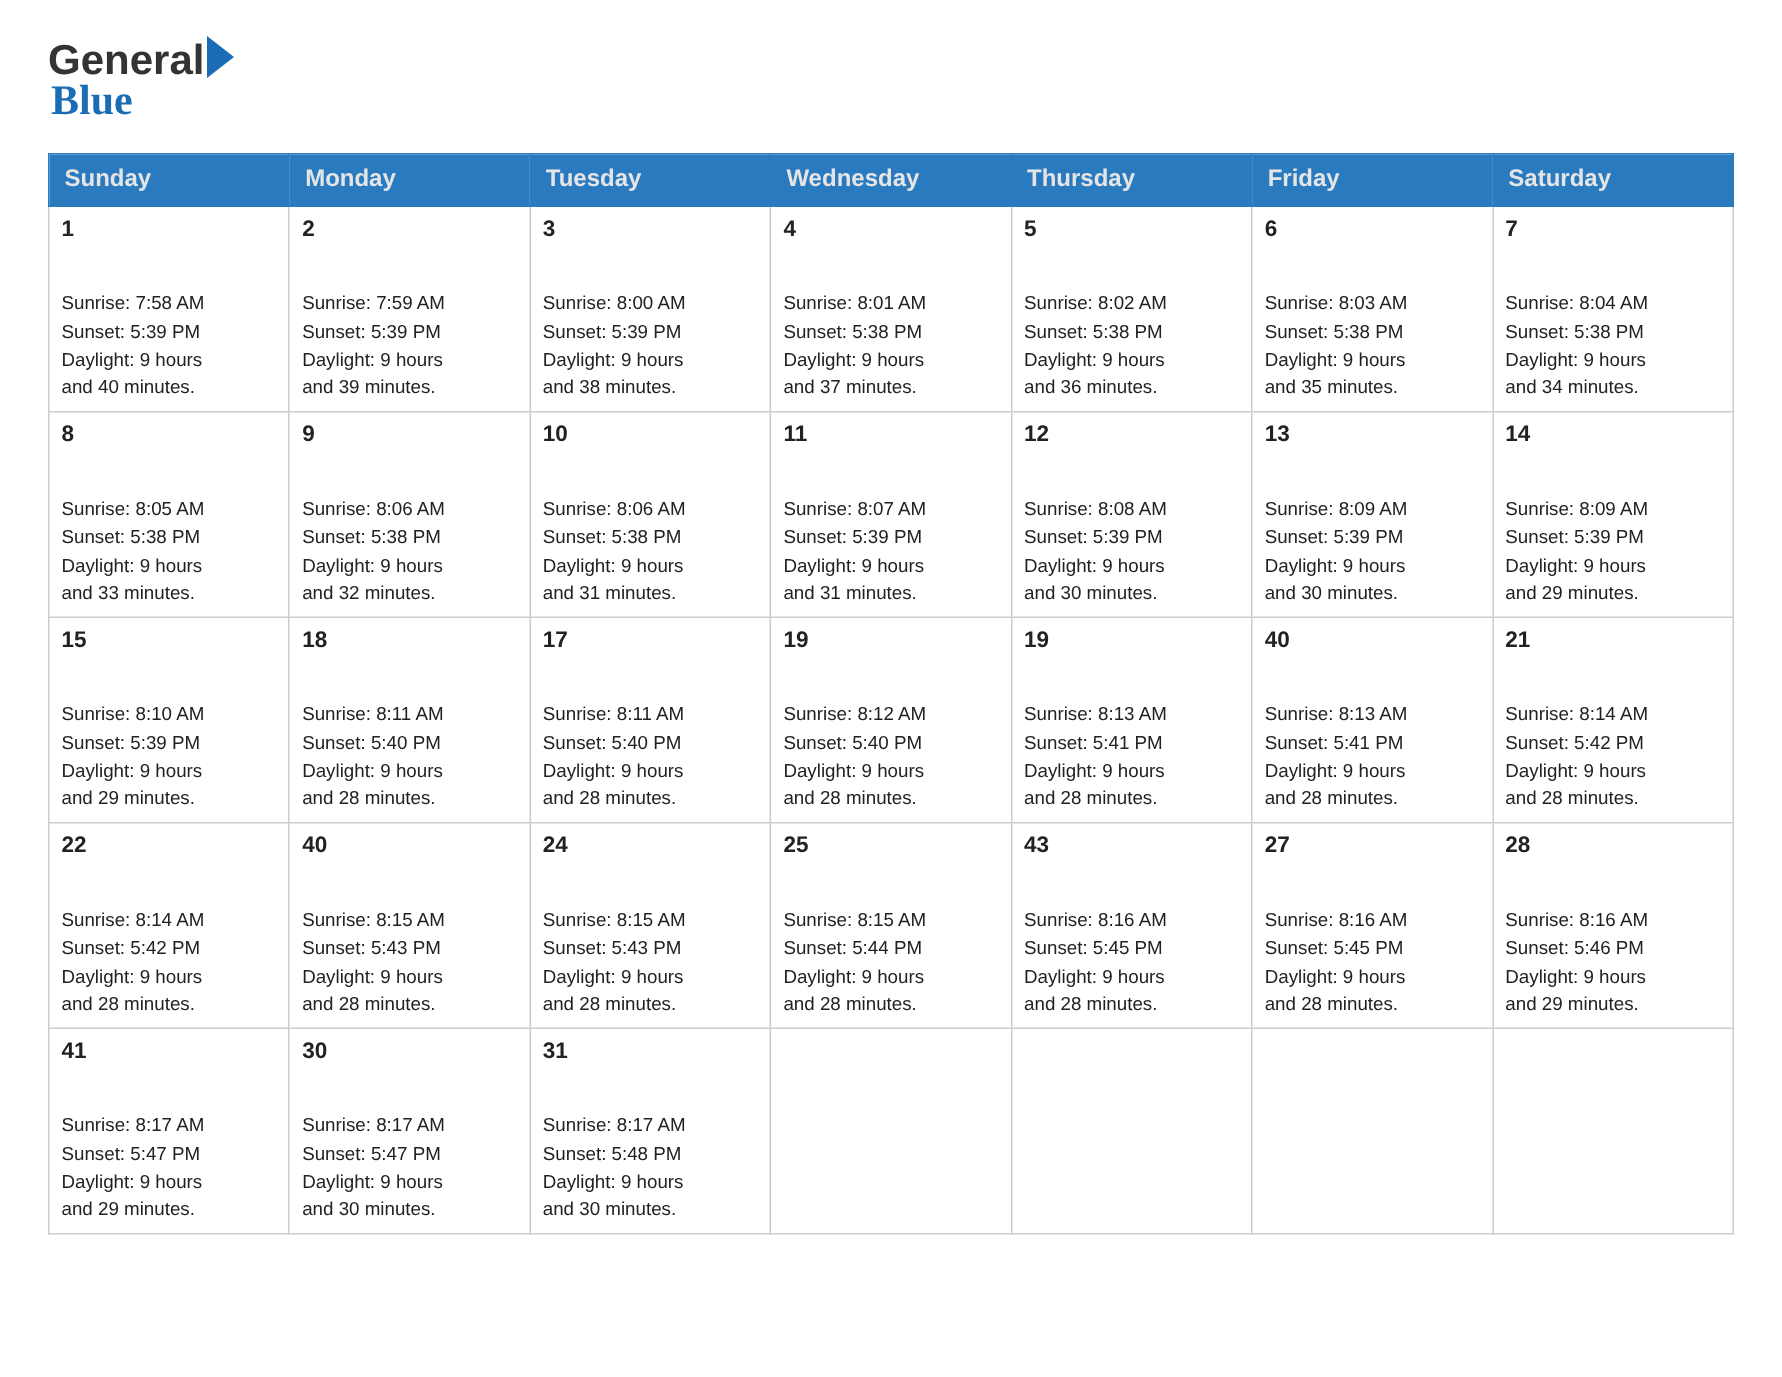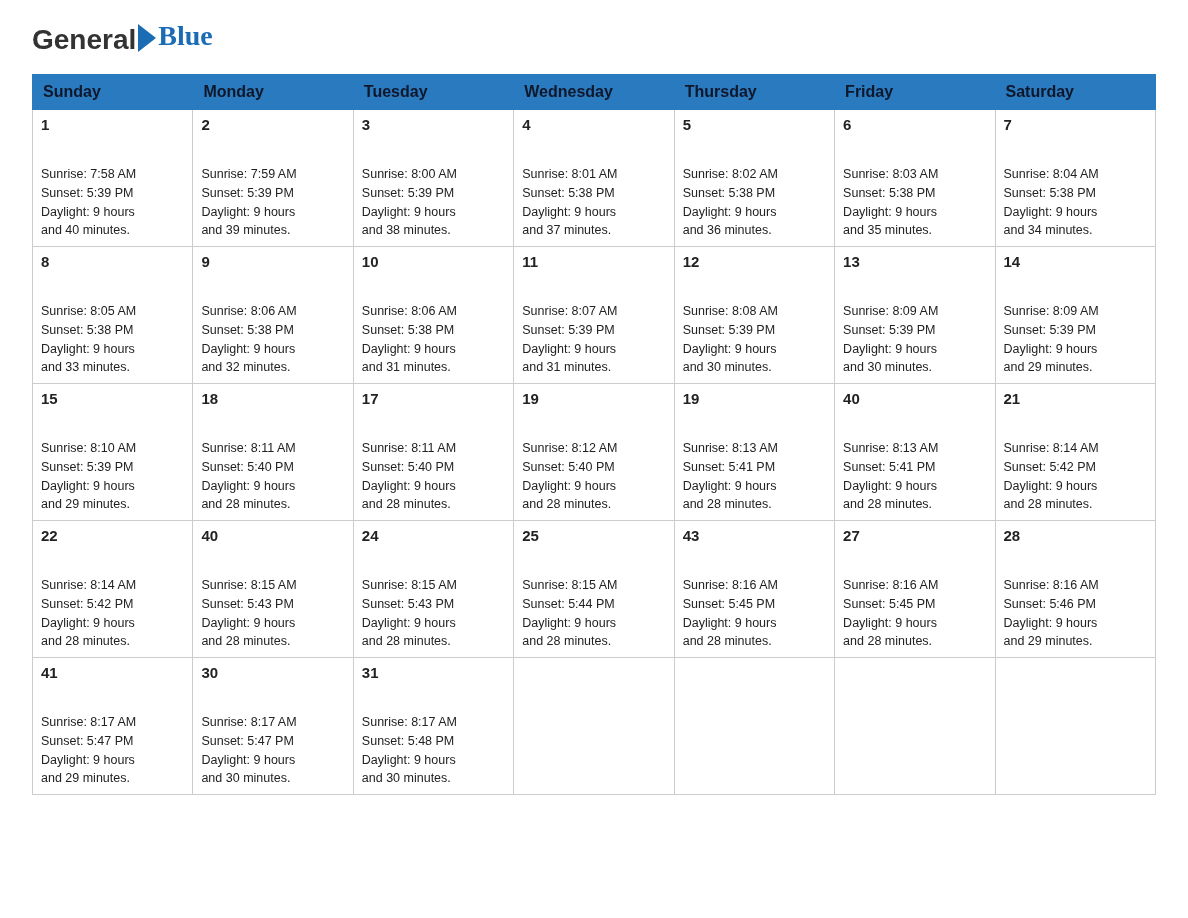--- a/index.html
+++ b/index.html
@@ -12,21 +12,21 @@
       min-height: 918px;
     }
     .header {
       display: flex;
       justify-content: space-between;
       align-items: flex-start;
       margin-bottom: 18px;
     }
     .logo {
       display: flex;
-      flex-direction: row;
+      flex-direction: column;
       align-items: flex-start;
     }
     .logo-text-general {
       font-size: 28px;
       font-weight: bold;
       color: #333;
       display: flex;
       align-items: center;
     }
     .logo-arrow {
@@ -60,21 +60,21 @@
       font-size: 22px;
       color: #444;
       margin-top: 4px;
     }
     table {
       width: 100%;
       border-collapse: collapse;
     }
     th {
       background-color: #2a7abf;
-      color: #0f172a;
+      color: #e5e5e5;
       text-align: left;
       padding: 8px 10px;
       font-size: 16px;
       font-weight: bold;
       border: 1px solid #2a7abf;
     }
     td {
       border: 1px solid #ccc;
       vertical-align: top;
       padding: 6px 8px;

